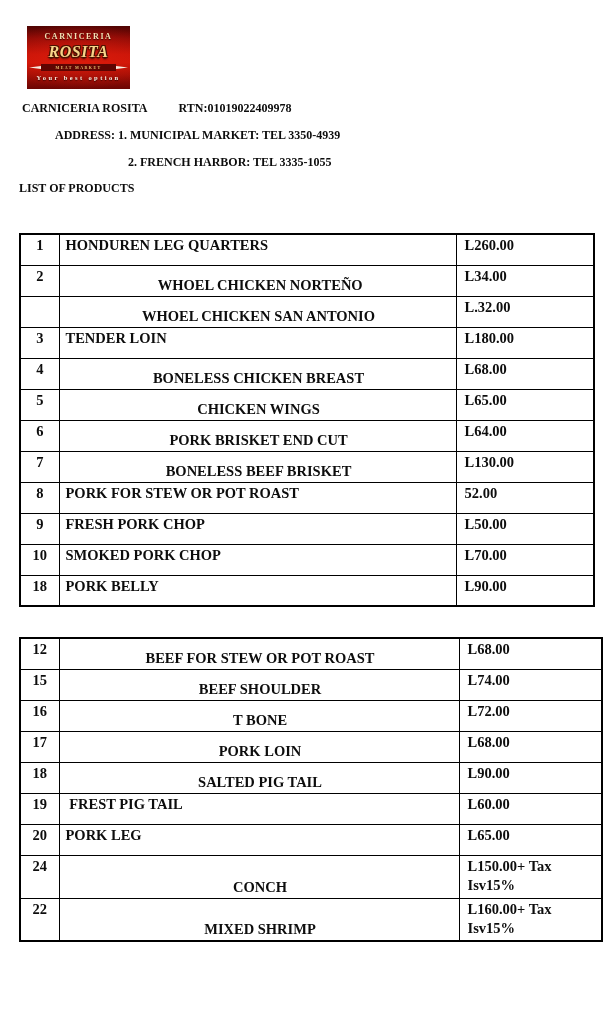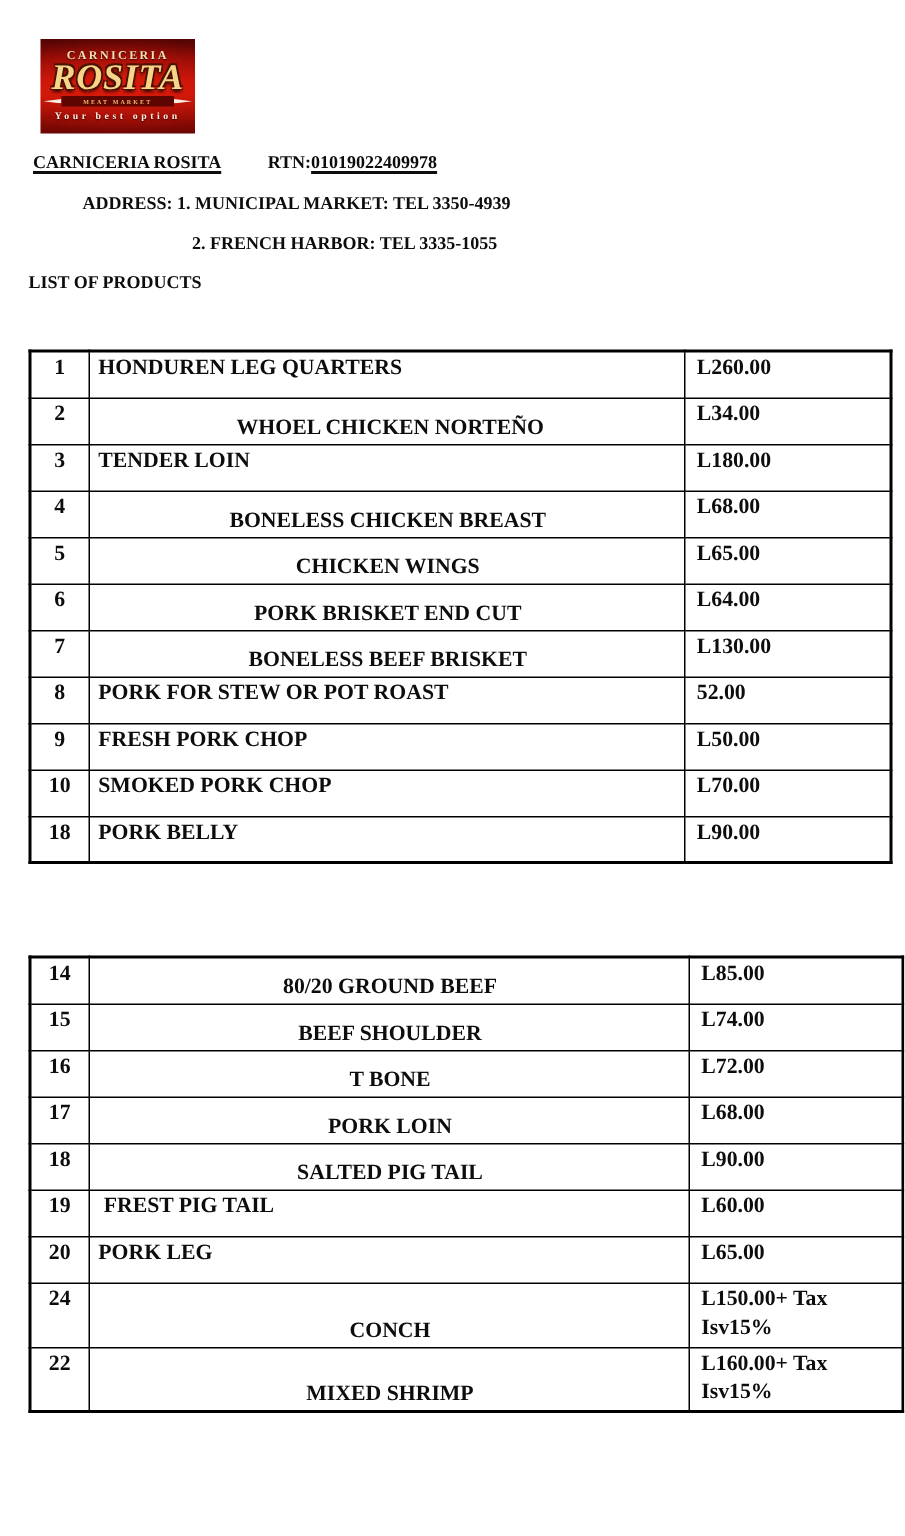--- a/index.html
+++ b/index.html
@@ -20,21 +20,21 @@
       radial-gradient(ellipse 120% 90% at 50% 48%, rgba(230,30,15,0.55) 0%, rgba(0,0,0,0) 60%),
       linear-gradient(to bottom,#4e0403 0%,#8f0b06 20%,#c81508 45%,#cf1708 58%,#a30f06 78%,#6b0503 100%);
     text-align:center;
     margin-top:16px;
   }
   .logo-carniceria{
     padding-top:6px;font-size:8px;line-height:9px;letter-spacing:1.6px;
     color:#f4e0b4;text-shadow:0 1px 1px #3a0301;
   }
   .logo-rosita{
-    font-size:24px;line-height:22px;font-style:italic;letter-spacing:0.5px;
+    font-size:16px;line-height:22px;font-style:italic;letter-spacing:0.5px;
     color:#f6d489;
     text-shadow:-1px -1px 0 #4a1202,1px -1px 0 #4a1202,-1px 1px 0 #4a1202,1px 1px 0 #4a1202,0 2px 2px #2c0801;
     border-radius:11px;
   }
   .logo-ribbon{
     position:relative;margin:1px 14px 0 14px;height:7px;
     background:#5e0502;display:flex;align-items:center;justify-content:center;
   }
   .logo-ribbon .wing{position:absolute;top:2px;width:12px;height:3px;background:#f7ede0;}
   .logo-ribbon .wing.left{left:-12px;clip-path:polygon(0 50%,100% 0,100% 100%);}
@@ -44,21 +44,21 @@
     margin-top:3px;font-size:6.5px;line-height:8px;letter-spacing:2.4px;
     color:#fceee0;text-shadow:0 1px 1px #3a0301;
   }
 
   
   .h-line{position:absolute;font-size:12px;line-height:15px;white-space:pre;}
   .h-line1{left:22px;top:101px;}
   .h-line2{left:55px;top:128px;}
   .h-line3{left:128px;top:155px;text-align:right;}
   .h-line4{left:19px;top:181px;}
-  .u{text-decoration:underline;text-decoration-thickness:1.5px;text-underline-offset:2px;}
+  .u{text-decoration-thickness:1.5px;text-underline-offset:2px;}
   .rtn-group{margin-left:31px;text-align:right;}
 
   
   table.price-table{
     position:absolute;border-collapse:collapse;table-layout:fixed;
     border:2px solid #000;
   }
   table.t1{left:19px;top:233px;width:574px;}
   table.t2{left:19px;top:637px;width:582px;}
   .t1 col.c-num{width:39px;}  .t1 col.c-prod{width:397px;} .t1 col.c-price{width:138px;}
@@ -116,20 +116,28 @@
   </tr>
         <tr>
     <td class="num">2</td>
     <td class="prod v-bottom"> WHOEL CHICKEN NORTEÑO</td>
     <td class="price">
       <div>L34.00</div>
 
     </td>
   </tr>
         <tr>
+    <td class="num"></td>
+    <td class="prod v-bottom">WHOEL CHICKEN SAN ANTONIO</td>
+    <td class="price">
+      <div>L.32.00</div>
+
+    </td>
+  </tr>
+        <tr>
     <td class="num">3</td>
     <td class="prod v-top">TENDER LOIN</td>
     <td class="price">
       <div>L180.00</div>
 
     </td>
   </tr>
         <tr>
     <td class="num">4</td>
     <td class="prod v-bottom">BONELESS CHICKEN BREAST</td>
@@ -198,24 +206,24 @@
   </table>
 
   <table class="price-table t2" id="table2">
     <colgroup>
         <col class="c-num">
         <col class="c-prod">
         <col class="c-price">
       </colgroup>
     <tbody>
         <tr>
-    <td class="num">14</td>
-    <td class="prod v-bottom">80/20 GROUND BEEF</td>
-    <td class="price">
-      <div>L85.00</div>
+    <td class="num">12</td>
+    <td class="prod v-bottom">BEEF FOR STEW OR POT ROAST</td>
+    <td class="price">
+      <div>L68.00</div>
 
     </td>
   </tr>
         <tr>
     <td class="num">15</td>
     <td class="prod v-bottom">BEEF SHOULDER</td>
     <td class="price">
       <div>L74.00</div>
 
     </td>

